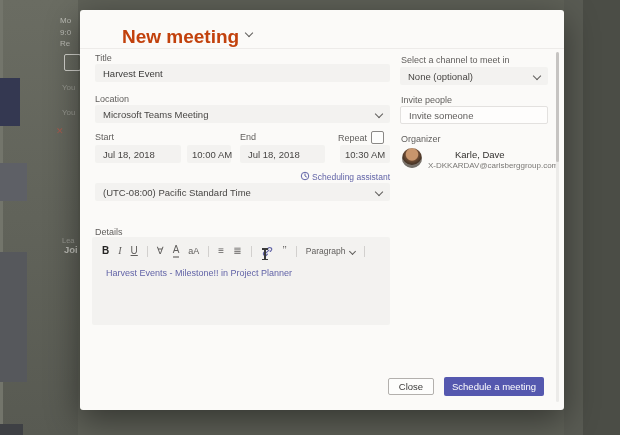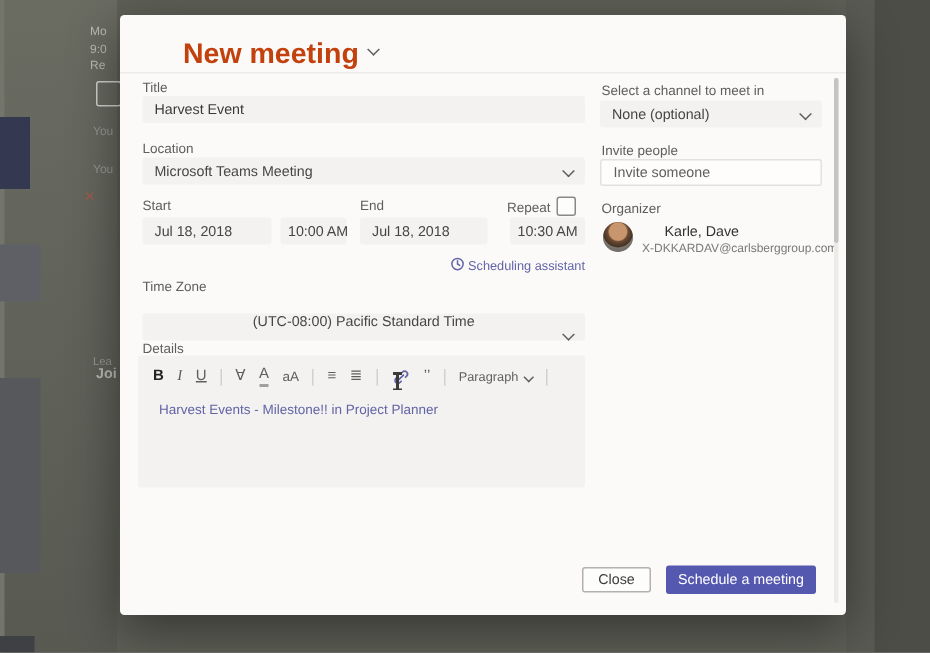--- a/index.html
+++ b/index.html
@@ -54,21 +54,21 @@
   .f-end-lbl{left:160px;top:122px;}
   .f-repeat-lbl{left:258px;top:123px;}
   .checkbox{left:291px;top:121px;width:11px;height:11px;background:#fdfdfc;border:1px solid #8a8886;border-radius:2px;}
   .f-sdate{left:15px;top:135px;width:86px;}
   .f-stime{left:107px;top:135px;width:44px;padding:0 5px;}
   .f-edate{left:160px;top:135px;width:85px;}
   .f-etime{left:260px;top:135px;width:50px;padding:0 5px;}
   .sched{left:0;top:161px;width:310px;text-align:right;font-size:8.5px;color:#6264a7;}
   .sched svg{vertical-align:-1px;margin-right:2px;}
   .f-tz-lbl{left:15px;top:176px;}
-  .f-tz{left:15px;top:199px;width:295px;flex-direction:column;}
+  .f-tz{left:15px;top:173px;width:295px;}
   .f-det-lbl{left:15px;top:217px;}
 
   .editor{left:12px;top:227px;width:298px;height:88px;background:#f3f2f0;border-radius:2px;}
   .toolbar{position:absolute;left:10px;top:6px;display:flex;align-items:center;gap:9px;height:16px;}
   .tb{font-size:10px;color:#605e5c;line-height:16px;}
   .tb-b{font-weight:bold;color:#252423;}
   .tb-i{font-style:italic;font-family:"Liberation Serif",serif;}
   .tb-u{text-decoration:underline;}
   .tb-a{border-bottom:2px solid #a19f9d;line-height:12px;}
   .tb-aa{font-size:9px;}
@@ -84,21 +84,21 @@
   .r-ch-lbl{left:321px;top:45px;}
   .r-ch{left:320px;top:57px;width:148px;}
   .r-inv-lbl{left:321px;top:85px;}
   .r-inv{left:320px;top:96px;width:148px;height:18px;background:#fefdfc;border:1px solid #e3e1df;border-radius:2px;
          font-size:9.5px;color:#605e5c;box-sizing:border-box;padding:0 8px;font-family:"Liberation Sans",sans-serif;}
   .r-inv::placeholder{color:#605e5c;opacity:1;}
   .r-org-lbl{left:321px;top:124px;}
   .avatar{left:322px;top:138px;width:20px;height:20px;border-radius:50%;
           background:radial-gradient(circle at 50% 32%, #c8956c 0 34%, #6b4a33 40%, #2c251e 72%, #1f1a15 100%);
           box-shadow:inset 0 -3px 0 rgba(250,248,245,.35);}
-  .r-name{left:352px;top:139px;font-size:9.5px;color:#33312f;padding-left:11px;}
+  .r-name{left:364px;top:139px;font-size:9.5px;color:#33312f;padding-left:11px;}
   .r-email{left:348px;top:151px;font-size:8px;color:#7a7875;}
 
   
   .sb-track{left:476px;top:42px;width:3px;height:350px;background:#ecebe9;border-radius:2px;}
   .sb-thumb{left:476px;top:42px;width:3px;height:110px;background:#c6c4c2;border-radius:2px;}
 
   
   .btn{display:flex;align-items:center;justify-content:center;border-radius:2px;font-size:9.5px;cursor:default;box-sizing:border-box;}
   .btn-close{left:308px;top:368px;width:46px;height:17px;background:#fdfdfc;border:1px solid #b3b0ad;color:#3b3a39;}
   .btn-sched{left:364px;top:367px;width:100px;height:19px;background:#5558af;color:#ffffff;}

